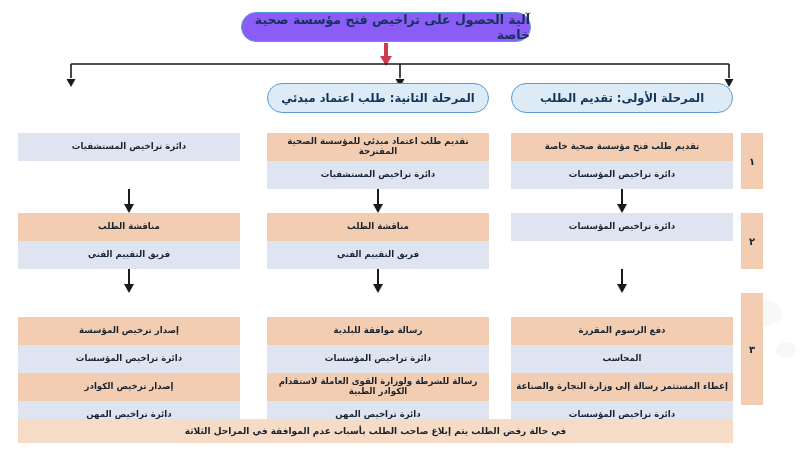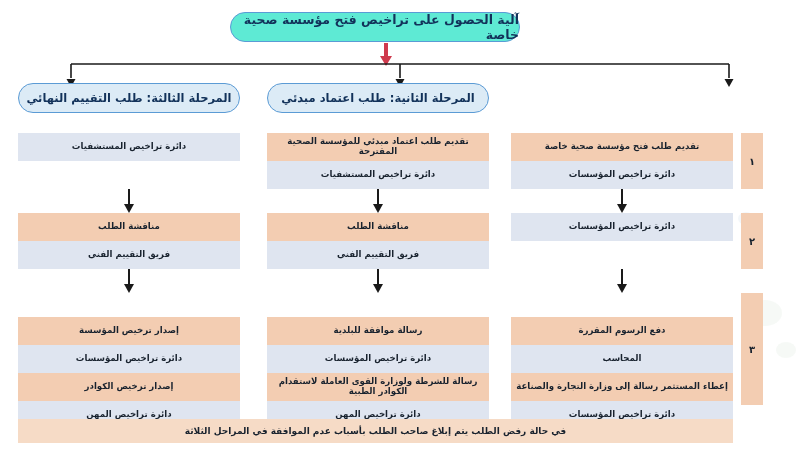--- a/index.html
+++ b/index.html
@@ -33,27 +33,27 @@
     pointer-events: none;
   }
   .wm-1 { right: 18px;  top: 300px; width: 34px; height: 26px; }
   .wm-2 { right: 4px;   top: 342px; width: 20px; height: 16px; }
   .wm-3 { right: 46px;  top: 212px; width: 16px; height: 13px; background:#eaf1f6; }
 
   
   .title-box {
     position: absolute;
     top: 12px;
-    left: 230px;
+    left: 241px;
     width: 290px;
     height: 30px;
     box-sizing: border-box;
     border: 1.4px solid #5b9bd5;
     border-radius: 15px;
-    background: #5eead4;
+    background: #8b5cf6;
     display: flex;
     align-items: center;
     justify-content: center;
     font-size: 12.5px;
     font-weight: bold;
     color: #12325a;
     letter-spacing: 0;
   }
 
   
@@ -209,22 +209,22 @@
     <path d="M71 6 H729" stroke="#1a1a1a" stroke-width="1.6" fill="none"></path>
     <path d="M71 6 V20" stroke="#1a1a1a" stroke-width="1.6" fill="none"></path>
     <path d="M400 6 V20" stroke="#1a1a1a" stroke-width="1.6" fill="none"></path>
     <path d="M729 6 V20" stroke="#1a1a1a" stroke-width="1.6" fill="none"></path>
     <path d="M71 29 l-4.5 -8 h9 z" fill="#1a1a1a"></path>
     <path d="M400 29 l-4.5 -8 h9 z" fill="#1a1a1a"></path>
     <path d="M729 29 l-4.5 -8 h9 z" fill="#1a1a1a"></path>
   </svg>
 
   <div class="stage-row">
+    <div class="stage-box stage-c1">المرحلة الأولى: تقديم الطلب</div>
     <div class="stage-box stage-c2">المرحلة الثانية: طلب اعتماد مبدئي</div>
-    <div class="stage-box stage-c3">المرحلة الثالثة: طلب التقييم النهائي</div>
   </div>
 
   <div class="grid">
 
     <div class="col col-1">
       <div class="stack stack-r1">
         <div class="cell action">تقديم طلب فتح مؤسسة صحية خاصة</div>
         <div class="cell actor">دائرة تراخيص المؤسسات</div>
       </div>
       <svg class="v-arrow v-arrow-a" viewBox="0 0 12 24">

